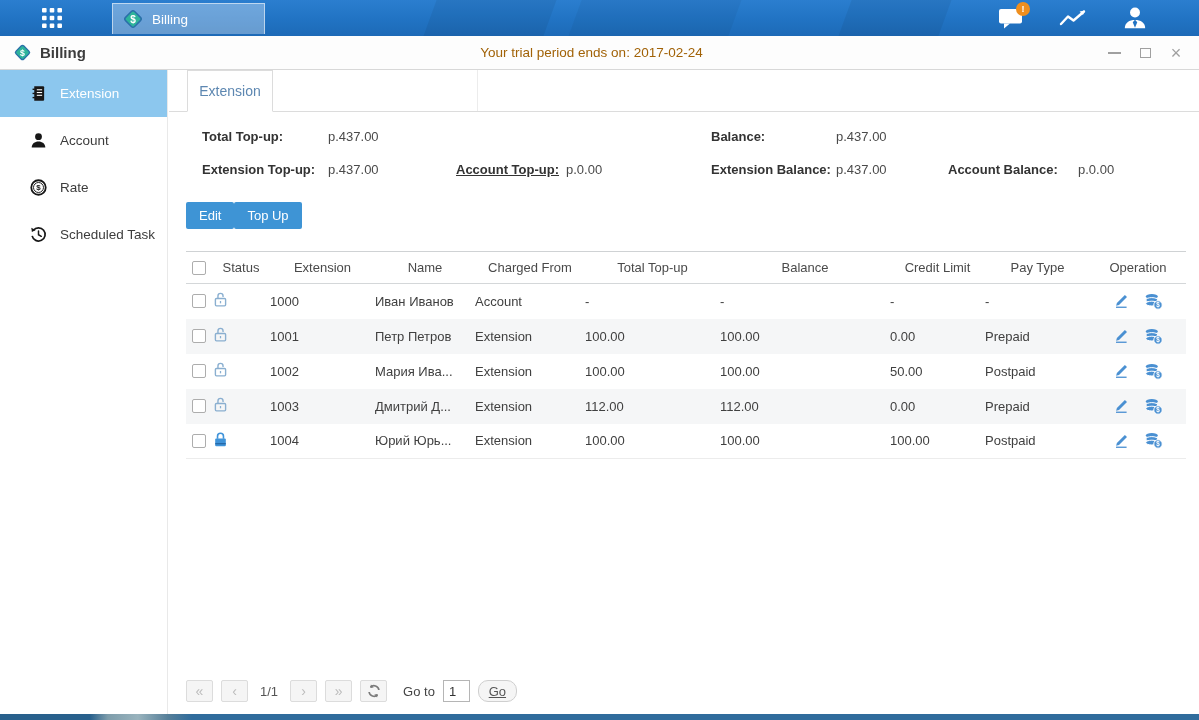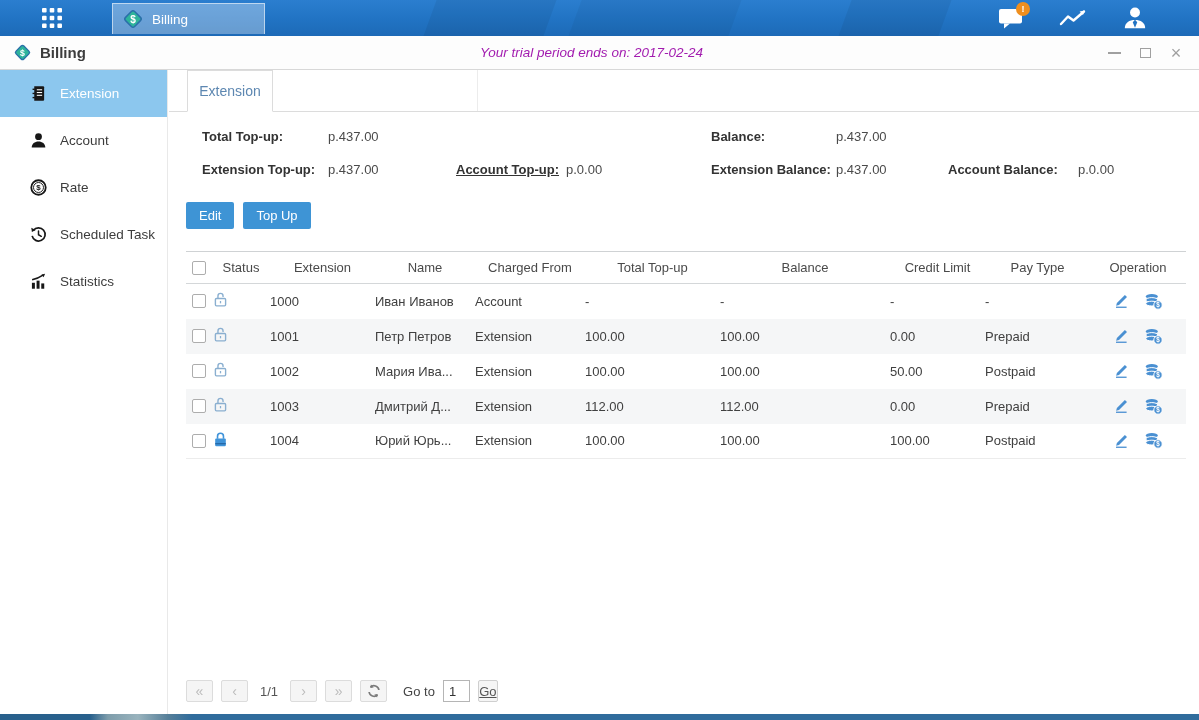--- a/index.html
+++ b/index.html
@@ -27,21 +27,21 @@
   .badge { position:absolute; top:-2px; right:-3px; width:14px; height:14px; border-radius:50%;
     background:#ef8f1f; color:#fff; font-size:9px; font-weight:bold;
     display:flex; align-items:center; justify-content:center; }
 
   
   .win-header { position:absolute; top:36px; left:0; width:100%; height:34px;
     background:#fdfdfd; border-bottom:1px solid #d8d8d8; }
   .win-title { position:absolute; left:13px; top:0; height:33px; display:flex; align-items:center; gap:8px; }
   .win-title .t { font-size:15px; font-weight:bold; color:#3d3d3d; }
   .trial { position:absolute; left:0; right:16px; top:0; height:33px; display:flex;
-    align-items:center; justify-content:center; color:#a21caf; font-size:13.5px; pointer-events:none;font-style:italic; }
+    align-items:center; justify-content:center; color:#a16207; font-size:13.5px; pointer-events:none; }
   .win-controls { position:absolute; right:16px; top:0; height:33px; display:flex; align-items:center; gap:17px; }
   .wc { cursor:pointer; display:flex; align-items:center; justify-content:center; width:14px; height:14px; }
   .wc-min i { display:block; width:13px; height:2px; background:#a0a0a0; }
   .wc-max i { display:block; width:11px; height:10px; border:1.5px solid #a0a0a0; }
   .wc-close { color:#a0a0a0; font-size:18px; line-height:14px; }
 
   
   .sidebar { position:absolute; top:70px; left:0; width:168px; bottom:6px;
     background:#fff; border-right:1px solid #e9e9e9; }
   .side-item { height:47px; display:flex; align-items:center; gap:13px;
@@ -59,21 +59,21 @@
 
   .summary { padding:17px 0 0 33px; font-size:13px; color:#333; display:flex; }
   .sum-col-left { width:509px; flex:0 0 auto; }
   .sum-col-right { flex:1; }
   .sum-row { display:flex; margin-bottom:18px; align-items:baseline; }
   .sum-lab { font-weight:bold; color:#333; }
   .sum-val { color:#4a4a4a; }
   .w126 { width:126px; } .w128 { width:128px; } .w110 { width:110px;text-decoration:underline; }
   .w125 { width:125px; } .w112 { width:112px; } .w130 { width:130px; }
 
-  .btn-row { padding:7px 0 0 17px; display:flex; gap:9px; }
+  .btn-row { padding:7px 0 0 17px; display:flex; }
   .btn { background:#3e94d5; color:#fff; border:none; border-radius:2px; height:27px;
     padding:0 13px; font-size:13px; font-family:"Liberation Sans",sans-serif; cursor:pointer; }
 
   
   table.grid { margin:22px 13px 0 17px; width:1000px; border-collapse:collapse; table-layout:fixed; }
   .grid thead tr { height:32px; }
   .grid thead th { font-weight:normal; font-size:13px; color:#4a4a4a;
     border-top:1px solid #cfd2d4; border-bottom:1px solid #d4d7d9; text-align:center; }
   .grid tbody tr { height:35px; }
   .grid tbody tr:nth-child(even) { background:#f5f6f7; }
@@ -86,21 +86,21 @@
   .status-ic { display:inline-flex; }
 
   
   .pager { position:absolute; left:17px; bottom:12px; display:flex; align-items:center; gap:8px; }
   .pg-btn { width:27px; height:22px; background:#f5f5f5; border:1px solid #dcdcdc; border-radius:2px;
     color:#bcbcbc; font-size:14px; display:flex; align-items:center; justify-content:center; cursor:pointer; }
   .pg-num { font-size:13px; color:#555; margin:0 4px; }
   .goto-lab { font-size:13px; color:#444; margin-left:8px; }
   .goto-input { width:27px; height:22px; border:1px solid #b5b5b5; font-size:13px; color:#333;
     padding-left:5px; font-family:"Liberation Sans",sans-serif; }
-  .go-btn { width:20px; height:22px; background:#f5f5f5; border:1px solid #cfcfcf; border-radius:2px;
+  .go-btn { width:39px; height:22px; background:#f5f5f5; border:1px solid #cfcfcf; border-radius:10px;
     font-size:13px; color:#555; cursor:pointer; font-family:"Liberation Sans",sans-serif;text-decoration:underline; }
   .display-info { position:absolute; right:15px; bottom:12px; display:flex; align-items:center; gap:11px; }
   .disp-txt { font-size:13.5px; color:#333; }
   .pagesize { width:52px; height:24px; border:1px solid #c9c9c9; background:#fff; position:relative;
     display:flex; align-items:center; padding-left:9px; font-size:13px; color:#444; cursor:pointer; }
   .caret { position:absolute; right:7px; top:10px; width:0; height:0;
     border-left:4.5px solid transparent; border-right:4.5px solid transparent; border-top:5.5px solid #8a8a8a; }
 
   
   .bottom-strip { position:absolute; left:0; bottom:0; width:100%; height:6px;
@@ -217,30 +217,20 @@
   <div class="side-item">
     <svg width="17" height="17" viewBox="0 0 16 16">
       <path d="M3.1 4.2 A6.2 6.2 0 1 1 2 9.3" fill="none" stroke="#171717" stroke-width="1.6"></path>
       <path d="M1.2 1.6 l0.6 4 3.6-1.8 z" fill="#171717"></path>
       <path d="M8 4.6 V8.2 L10.6 9.7" fill="none" stroke="#171717" stroke-width="1.4" stroke-linecap="round"></path>
     </svg>
     <span>Scheduled Task</span>
   </div>
 
 
-  <div class="side-item">
-    <svg width="17" height="17" viewBox="0 0 16 16">
-      <rect x="1.8" y="9.2" width="2.8" height="5.6" fill="#171717"></rect>
-      <rect x="6.2" y="7.2" width="2.8" height="7.6" fill="#171717"></rect>
-      <rect x="10.6" y="9.8" width="2.8" height="5" fill="#171717"></rect>
-      <path d="M2 6.4 C5.5 5.6 9 4.2 12.2 2" fill="none" stroke="#171717" stroke-width="1.4"></path>
-      <path d="M14.2 0.8 l-3.4 .7 2 2.4 z" fill="#171717"></path>
-    </svg>
-    <span>Statistics</span>
-  </div>
 
 </div>
 
 <div class="content">
 
   <div class="tabstrip">
     <div class="tab-divider"></div>
     <div class="tab">Extension</div>
   </div>
 

